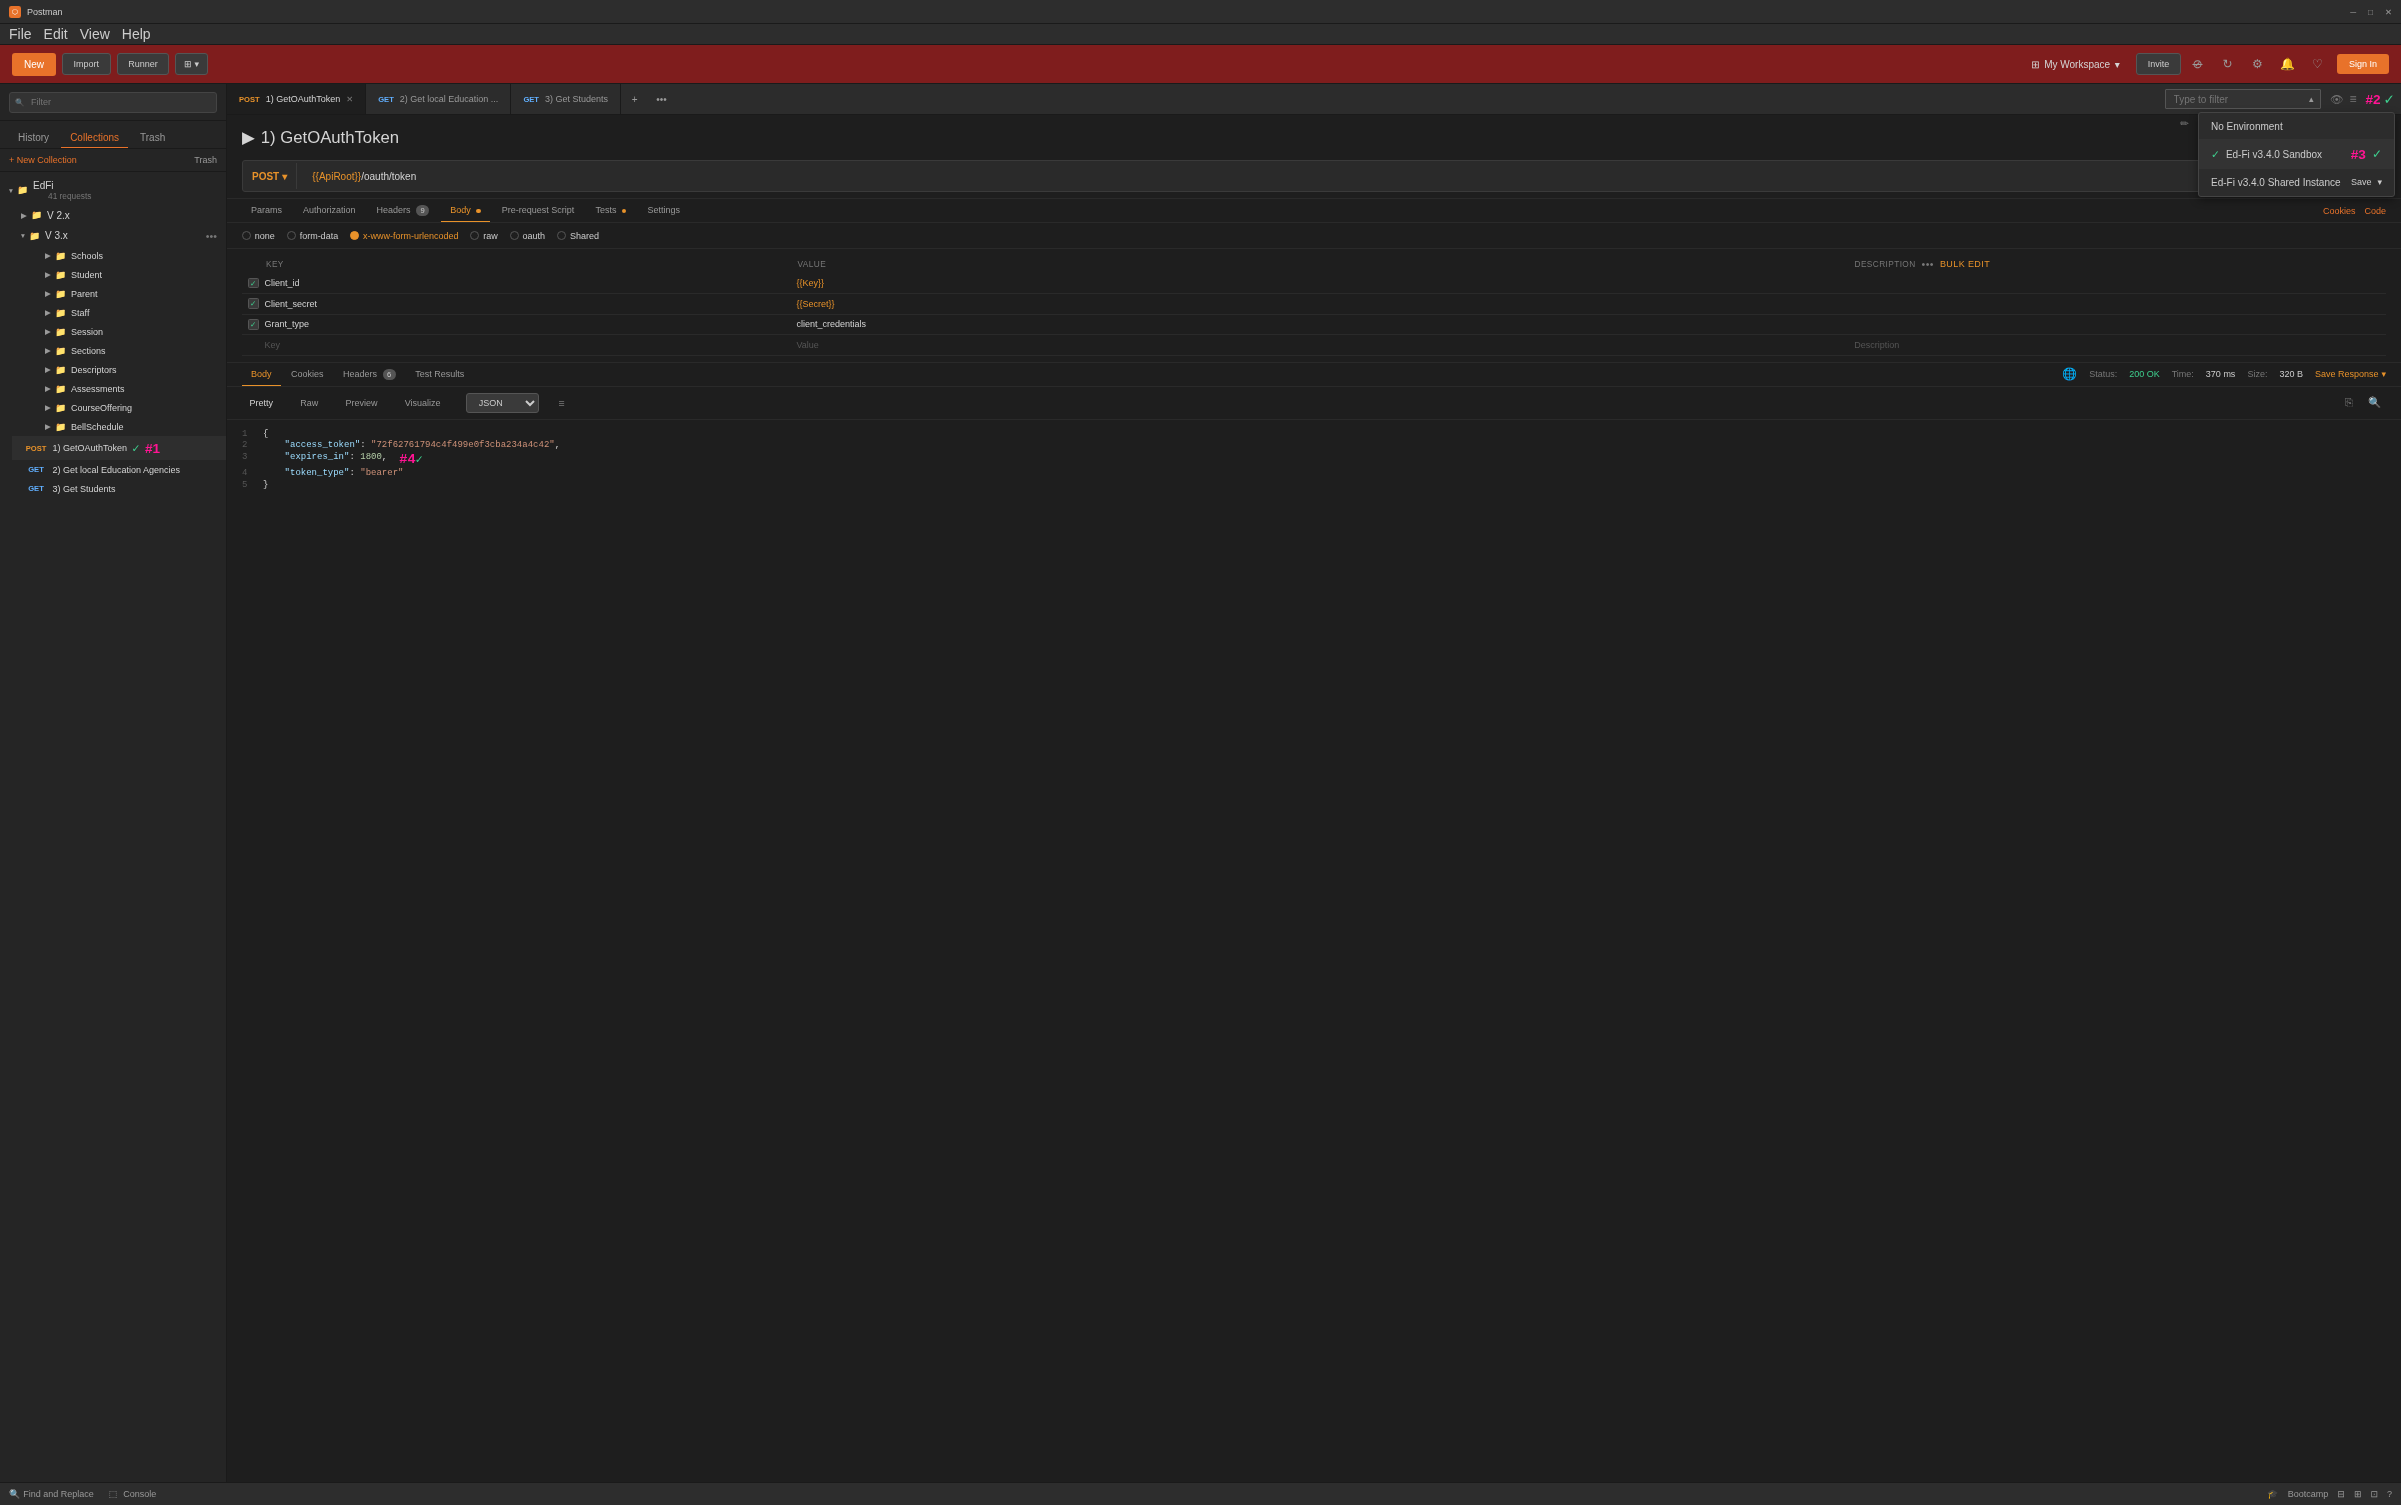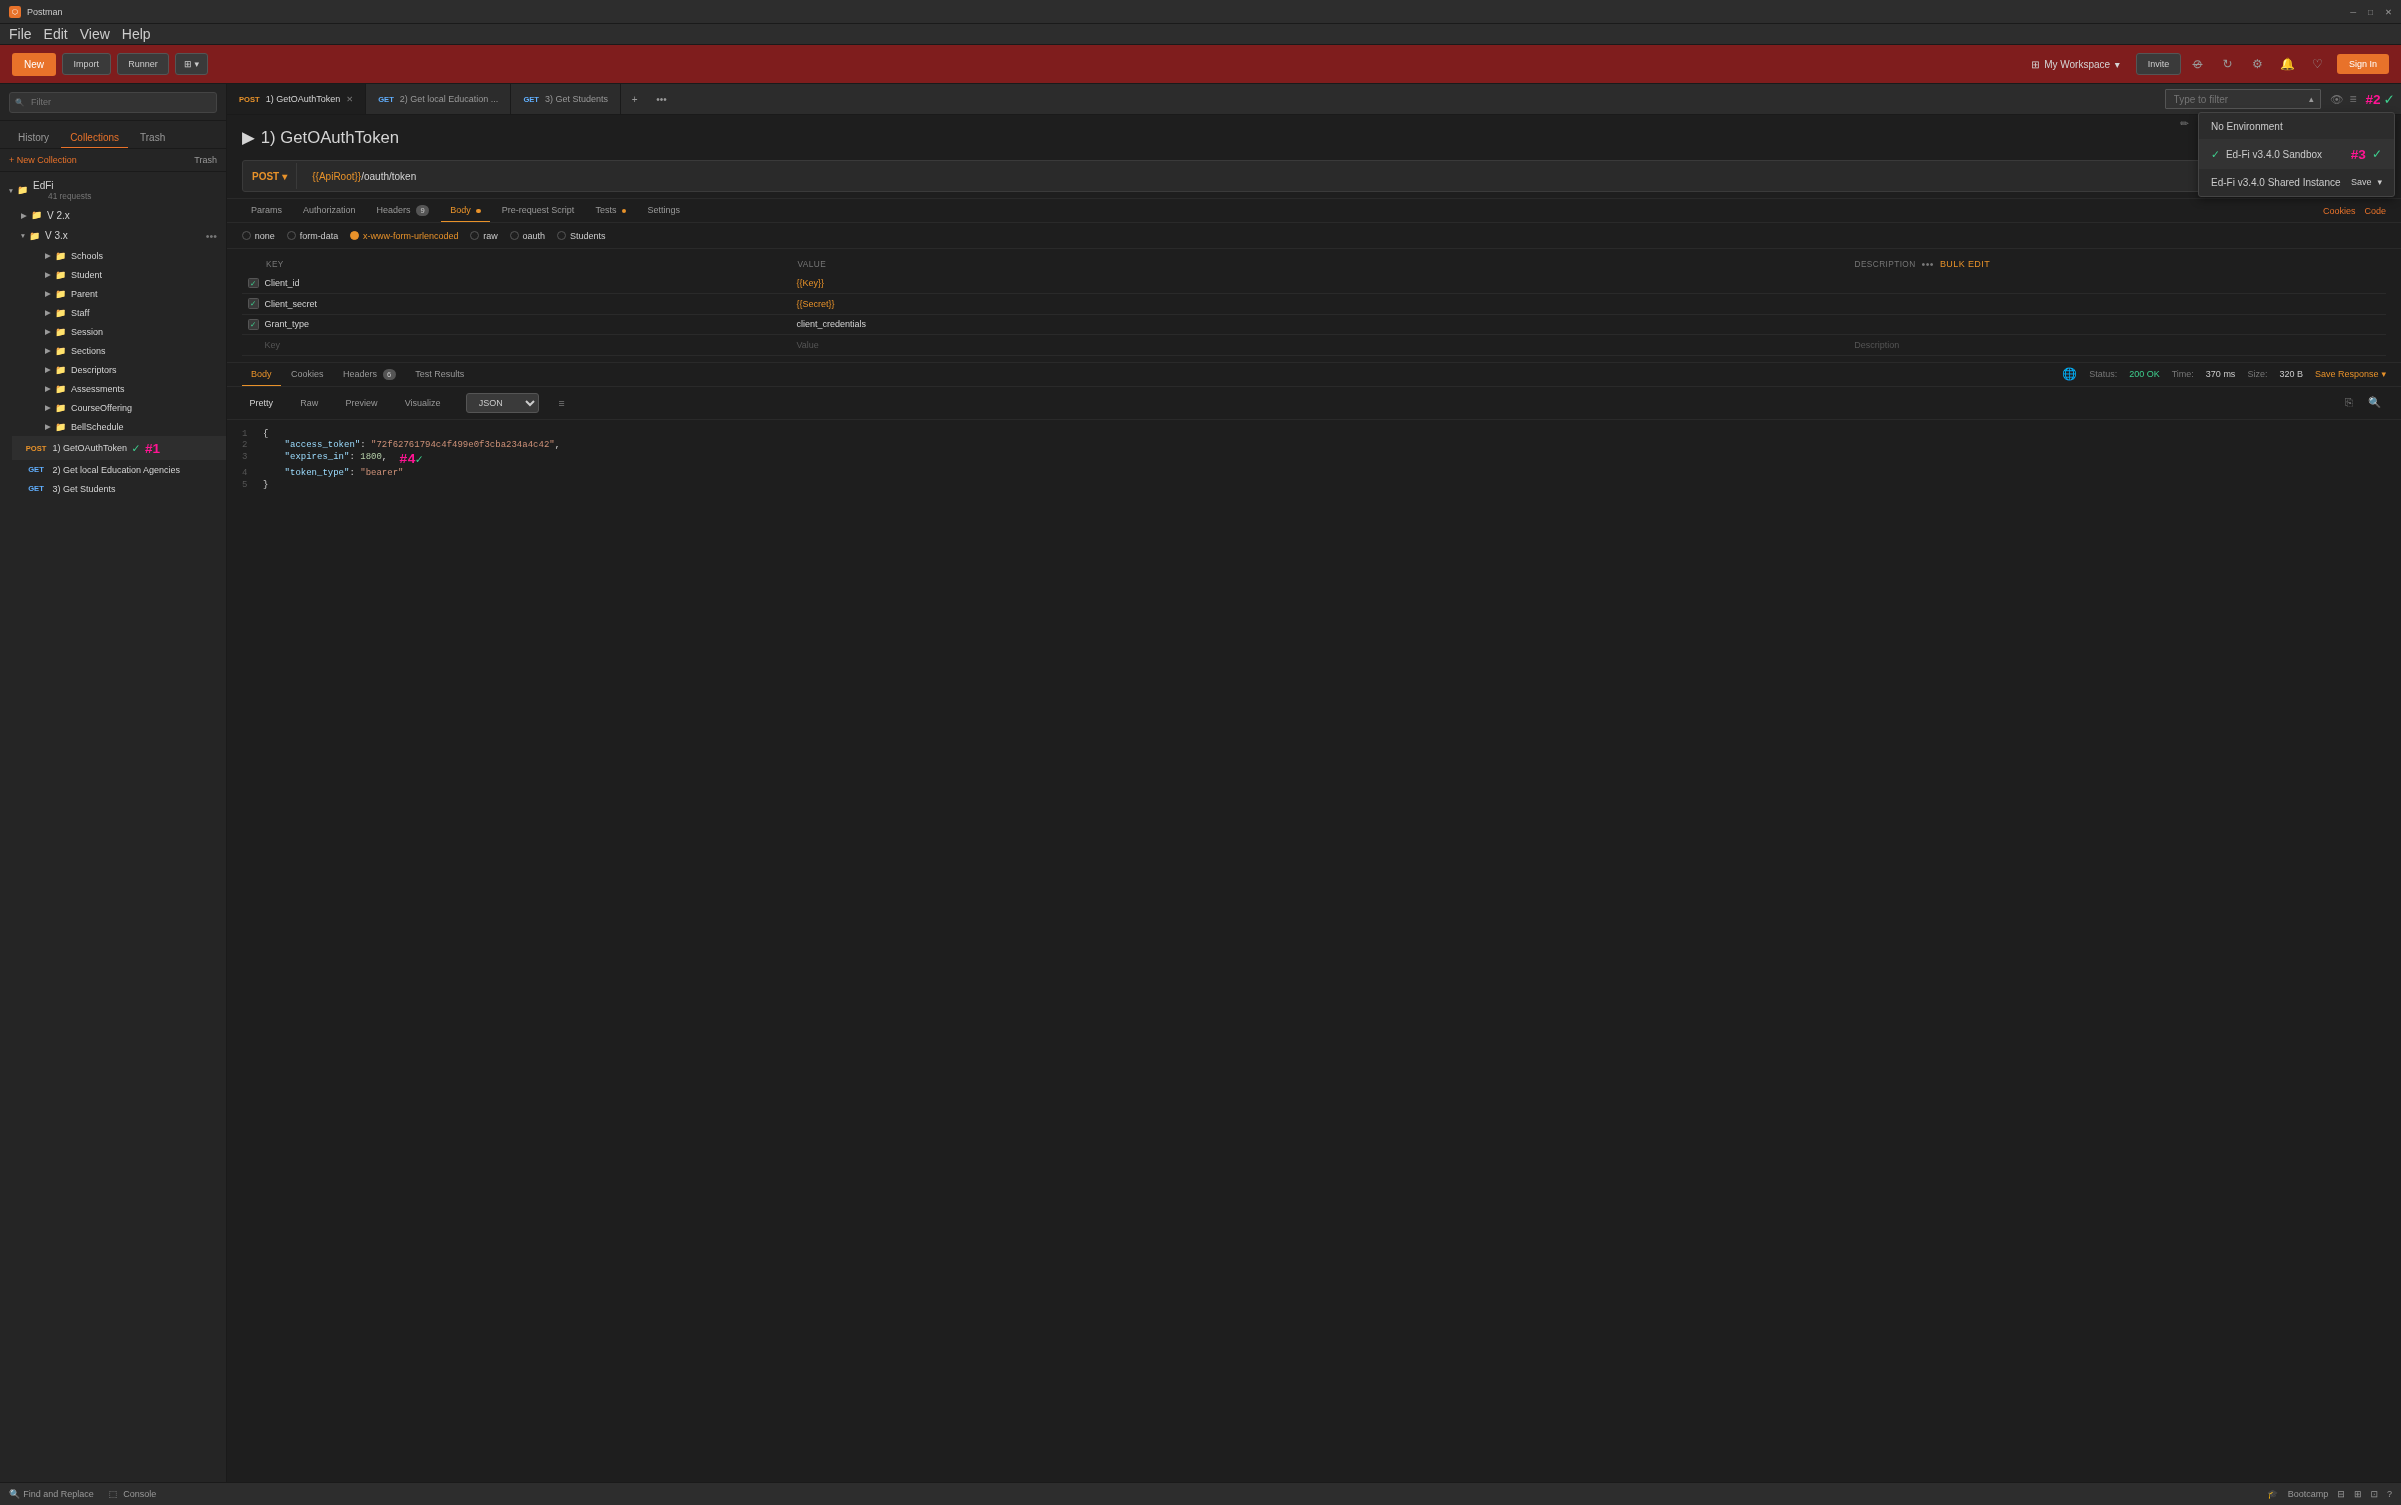--- a/index.html
+++ b/index.html
@@ -447,21 +447,21 @@
       <label class="radio-option">
         <span class="radio-btn"></span>
         <span>raw</span>
       </label>
       <label class="radio-option">
         <span class="radio-btn"></span>
         <span>oauth</span>
       </label>
       <label class="radio-option">
         <span class="radio-btn"></span>
-        <span>Students</span>
+        <span>Shared</span>
       </label>
     </div>
 
     <div class="kv-table">
       <div class="kv-header kv-header-row" style="display:flex;padding:3px 6px 3px 24px;gap:6px;">
         <span style="flex:1;">KEY</span>
         <span style="flex:2;">VALUE</span>
         <span style="flex:1;display:flex;gap:6px;align-items:center;">
           DESCRIPTION
           <span class="kv-more">•••</span>

